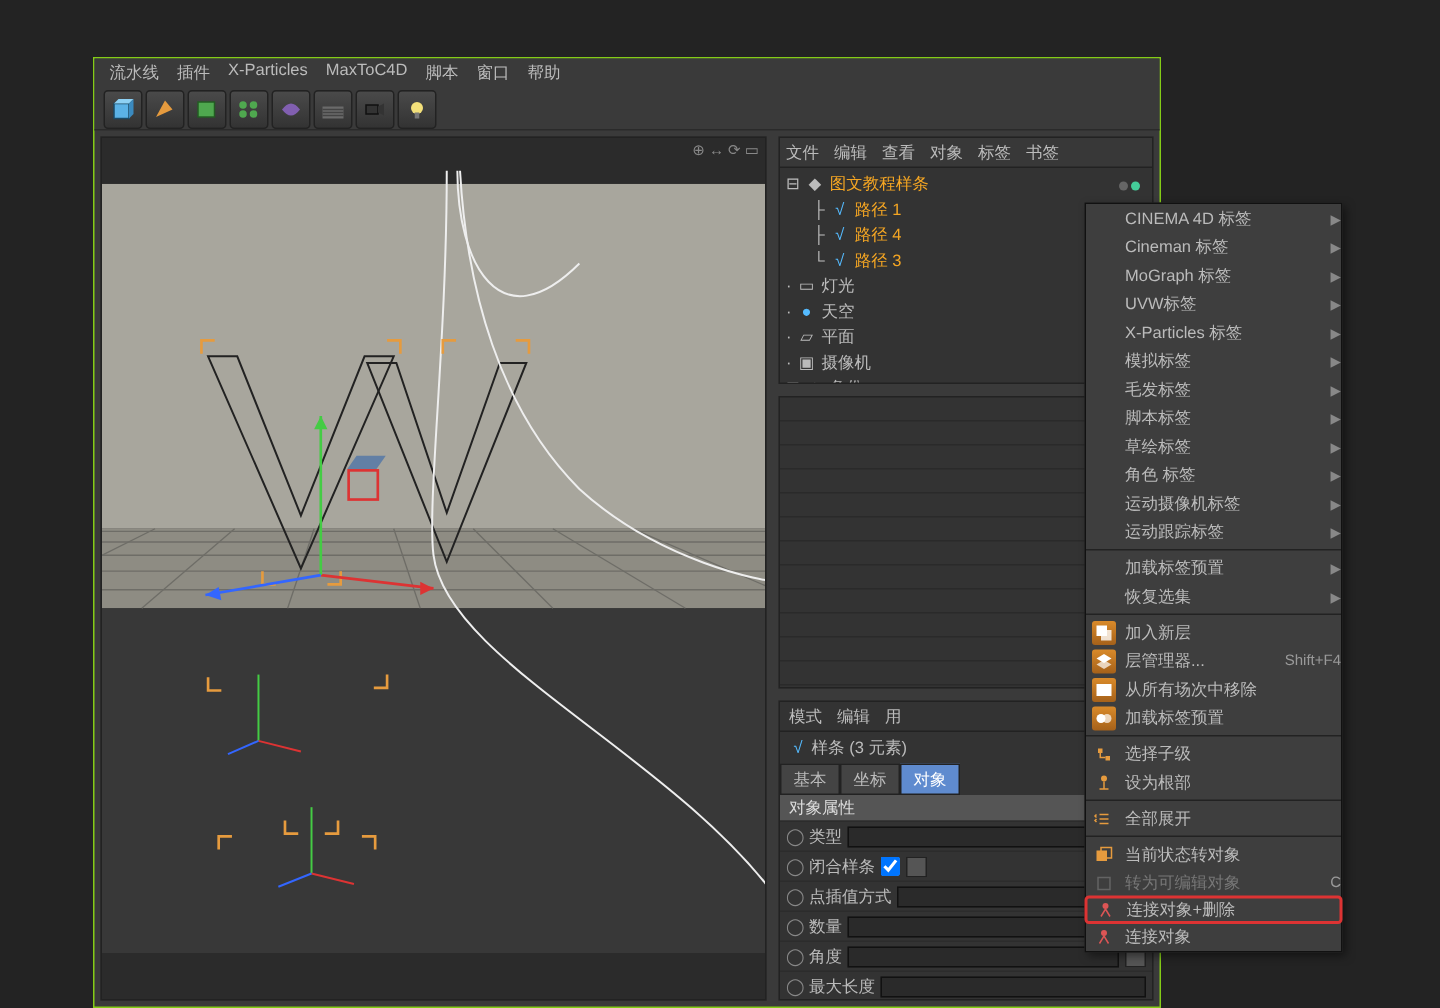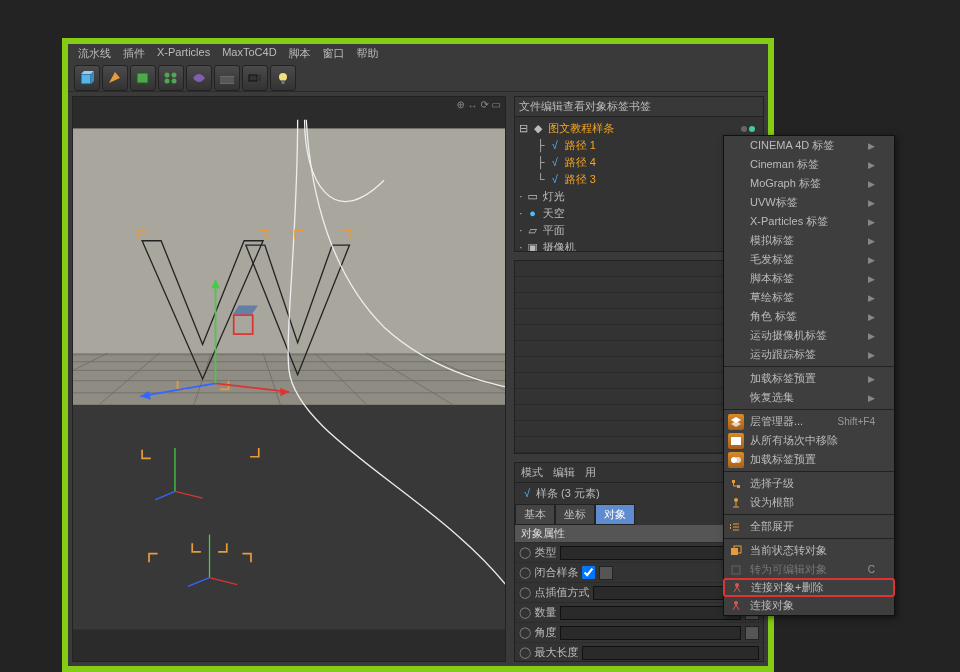--- a/index.html
+++ b/index.html
@@ -1,34 +1,34 @@
 <!DOCTYPE html>
 <html><head>
 <meta charset="utf-8">
 <style>
   * { margin:0; padding:0; box-sizing:border-box; font-family:"Microsoft YaHei",Arial,sans-serif; font-size:11px; color:#bbb; }
   body { background:#232323; width:960px; height:672px; overflow:hidden; }
-  .outer { position:absolute; left:62px; top:38px; width:712px; height:634px; background:#3a3a3a; border:6px solid #84cc16; }
+  .outer { position:absolute; left:62px; top:38px; width:712px; height:634px; background:#3a3a3a; border:1px solid #84cc16; }
 
   
   .menubar { height:18px; padding:2px 10px 0 10px; background:#3a3a3a; display:flex; gap:12px; }
   .menubar span { cursor:default; }
 
   
   .toolbar { height:30px; padding:3px 6px; background:#3a3a3a; display:flex; gap:2px; border-bottom:1px solid #2a2a2a;}
   .tbtn { width:26px; height:26px; background:linear-gradient(#4a4a4a,#333); border:1px solid #222; border-radius:3px; display:flex; align-items:center; justify-content:center; }
   .tbtn svg { width:16px; height:16px; }
 
   .mainrow { display:flex; height:calc(100% - 48px); }
   .viewport { flex:1; position:relative; background:#2b2b2b; border:1px solid #222; margin:4px; overflow:hidden;}
   .vp-icons { position:absolute; right:4px; top:2px; display:flex; gap:6px; color:#888; font-size:10px;}
   .rightcol { width:258px; display:flex; flex-direction:column; }
 
   
-  .panelhdr { background:#383838; padding:2px 4px; display:flex; border-bottom:1px solid #222;}
+  .panelhdr { background:#383838; padding:2px 4px; display:flex; gap:10px; border-bottom:1px solid #222;}
   .objmgr { background:#333; border:1px solid #222; margin:4px; height:165px; overflow:hidden; position:relative;}
   .tree { padding:3px 4px; line-height:17px;}
   .tree-row { display:flex; align-items:center; gap:4px; height:17px;}
   .ticon { width:12px; height:12px; display:inline-flex; align-items:center; justify-content:center; }
   .sel { color:#f5a623; }
   .dots { display:flex; gap:2px; margin-left:auto; margin-right:4px;}
   .dot { width:6px;height:6px;border-radius:50%; }
   .dot.g{background:#4c9;} .dot.gr{background:#666;}
 
   .darkrows { background:#333; border:1px solid #222; margin:4px; flex:1; }
@@ -42,21 +42,21 @@
   .tab { padding:2px 8px; background:#444; border:1px solid #222; }
   .tab.active { background:#5f8bcf; color:#fff; }
   .attrbody .row { display:flex; align-items:center; gap:4px; padding:2px 4px; border-top:1px solid #2c2c2c;}
   .row .lab::before{ content:"◯ "; color:#888;}
   .row .val { background:#2a2a2a; border:1px solid #111; height:14px; flex:1; padding:0 4px; color:#999;}
   .miniicon { width:14px;height:14px;background:#555;border:1px solid #222; }
   .section { background:#555; padding:1px 6px; color:#ddd; }
 
   
   .ctx { position:absolute; left:723px; top:135px; width:172px; background:#3e3e3e; border:1px solid #111; box-shadow:2px 2px 6px rgba(0,0,0,.5); z-index:10;}
-  .ctx .mi { display:flex; align-items:center; height:19px; padding:0 19px 0 4px; gap:6px; }
+  .ctx .mi { display:flex; align-items:center; height:19px; padding:0 0 0 4px; gap:6px; }
   .ctx .mi .txt { flex:1; white-space:nowrap; }
   .ctx .mi .arr { color:#888; font-size:9px;}
   .ctx .sep { height:1px; background:#222; margin:2px 0;}
   .ctx .micon { width:16px;height:16px; display:flex;align-items:center;justify-content:center;}
   .ctx .micon.orange{ background:linear-gradient(#d98a2a,#a5611a); border-radius:2px;}
   .ctx .hl { border:2px solid #d33; border-radius:3px; margin:-1px;}
   .ctx .sc { color:#999; font-size:10px;}
   .micon svg{width:14px;height:14px;}
 </style>
 </head>
@@ -402,20 +402,29 @@
     </div>
   <div class="mi">
       <span class="micon"></span>
       <span class="txt">恢复选集</span>
       <span class="arr">▶</span>
     </div>
   <div class="sep"></div>
   <div class="mi">
       <span class="micon orange">
         <svg viewBox="0 0 14 14">
+          <rect x="2" y="2" width="7" height="7" fill="#fff"></rect>
+          <rect x="5" y="5" width="7" height="7" fill="#fff" opacity=".8"></rect>
+        </svg>
+      </span>
+      <span class="txt">加入新层</span>
+    </div>
+  <div class="mi">
+      <span class="micon orange">
+        <svg viewBox="0 0 14 14">
           <polygon points="7,2 12,5 7,8 2,5" fill="#fff"></polygon>
           <polygon points="7,6 12,9 7,12 2,9" fill="#fff" opacity=".7"></polygon>
         </svg>
       </span>
       <span class="txt">层管理器...</span>
       <span class="sc">Shift+F4</span>
     </div>
   <div class="mi">
       <span class="micon orange">
         <svg viewBox="0 0 14 14">

